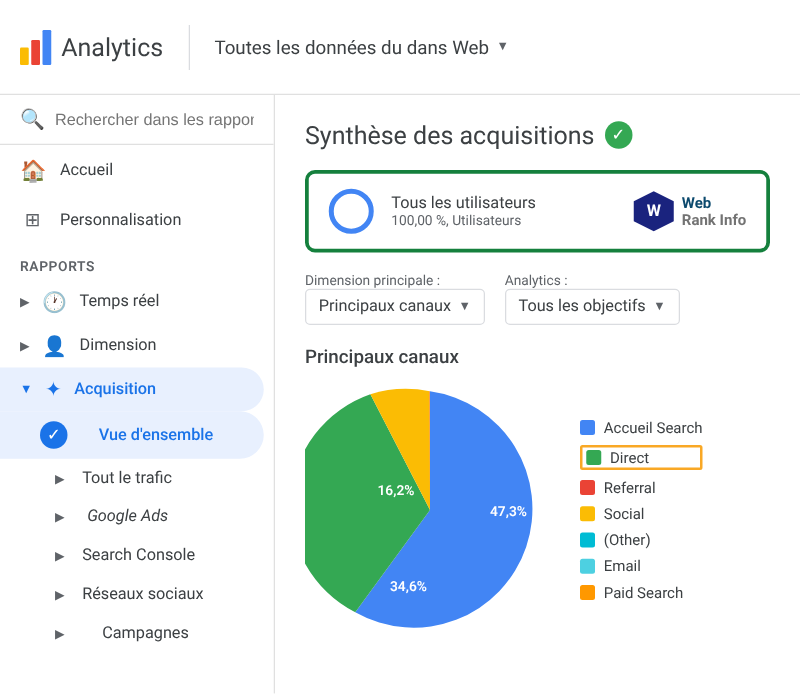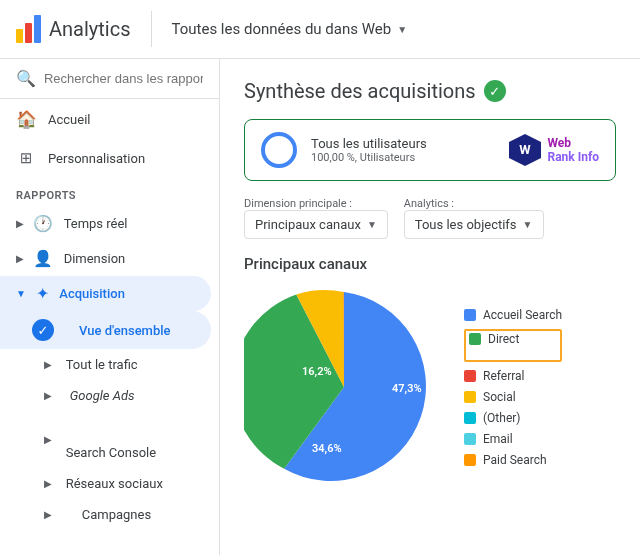--- a/index.html
+++ b/index.html
@@ -1,19 +1,19 @@
 <!DOCTYPE html>
 <html><head>
   <meta charset="utf-8">
   <style>
     * { box-sizing: border-box; margin: 0; padding: 0; }
     body { font-family: 'Roboto', Arial, sans-serif; font-size: 13px; color: #3c4043; background: #fff; width: 640px; height: 555px; overflow: hidden; display: flex; flex-direction: column; }
 
     
-    .header { display: flex; align-items: center; height: 59px; border-bottom: 1px solid #e0e0e0; padding: 0 16px; gap: 12px; }
+    .header { display: flex; align-items: center; height: 76px; border-bottom: 1px solid #e0e0e0; padding: 0 16px; gap: 12px; }
     .logo { display: flex; align-items: center; gap: 8px; }
     .logo-bars { display: flex; align-items: flex-end; gap: 2px; height: 28px; }
     .logo-bar { border-radius: 1px; }
     .logo-title { font-size: 20px; font-weight: 400; color: #3c4043; letter-spacing: 0; }
     .header-divider { width: 1px; height: 36px; background: #dadce0; margin: 0 8px; }
     .site-selector { display: flex; align-items: center; gap: 6px; font-size: 15px; color: #3c4043; cursor: pointer; }
     .dropdown-arrow { font-size: 10px; color: #5f6368; }
 
     
     .body { display: flex; flex: 1; overflow: hidden; }
@@ -37,21 +37,21 @@
 
     .check-circle { width: 22px; height: 22px; border-radius: 50%; background: #1a73e8; display: flex; align-items: center; justify-content: center; color: #fff; font-size: 13px; }
 
     
     .main { flex: 1; padding: 20px 24px; overflow-y: auto; }
     .page-title-row { display: flex; align-items: center; gap: 8px; margin-bottom: 16px; }
     .page-title { font-size: 20px; font-weight: 400; color: #3c4043; }
     .verified-icon { width: 22px; height: 22px; border-radius: 50%; background: #34a853; display: flex; align-items: center; justify-content: center; color: #fff; font-size: 13px; }
 
     
-    .users-bar { display: flex; align-items: center; justify-content: space-between; border: 1px solid #15803d; border-radius: 8px; padding: 12px 16px; margin-bottom: 16px; }
+    .users-bar { display: flex; align-items: center; justify-content: space-between; border: 3px solid #15803d; border-radius: 8px; padding: 12px 16px; margin-bottom: 16px; }
     .users-left { display: flex; align-items: center; gap: 14px; }
     .users-circle { width: 36px; height: 36px; border-radius: 50%; border: 4px solid #4285f4; background: transparent; }
     .users-text { }
     .users-label { font-size: 13px; color: #3c4043; }
     .users-sub { font-size: 11px; color: #5f6368; }
     .web-rank-logo { display: flex; align-items: center; gap: 4px; }
 
     
     .filters-row { display: flex; align-items: center; gap: 16px; margin-bottom: 16px; }
     .filter-label { font-size: 11px; color: #5f6368; }
@@ -63,21 +63,21 @@
     .chart-area { display: flex; align-items: center; gap: 20px; }
 
     
     .pie-wrapper { position: relative; width: 200px; height: 200px; }
     .pie-wrapper svg { width: 200px; height: 200px; }
 
     
     .legend { display: flex; flex-direction: column; gap: 7px; }
     .legend-item { display: flex; align-items: center; gap: 7px; font-size: 12px; color: #3c4043; }
     .legend-dot { width: 12px; height: 12px; border-radius: 2px; flex-shrink: 0; }
-    .legend-item.highlighted { border: 2px solid #f9a825; border-radius: 2px; padding: 1px 5px 14px 3px; background: #fff; }
+    .legend-item.highlighted { border: 2px solid #f9a825; border-radius: 2px; padding: 1px 5px 1px 3px; background: #fff; }
     .legend-item.highlighted .legend-dot { margin-left: 0; }
   </style>
 </head>
 <body>
 
 <div class="header">
   <div class="logo">
     <div class="logo-bars">
       <div class="logo-bar" style="width:7px;height:14px;background:#fbbc04;"></div>
       <div class="logo-bar" style="width:7px;height:20px;background:#ea4335;"></div>
@@ -141,21 +141,21 @@
       <span style="margin-left:4px;">Tout le trafic</span>
     </div>
 
     <div class="nav-item-with-arrow nav-sub">
       <span style="font-size:10px;color:#5f6368;">▶</span>
       <span style="margin-left:8px;font-style:italic;">Google Ads</span>
     </div>
 
     <div class="nav-item-with-arrow nav-sub">
       <span style="font-size:10px;color:#5f6368;">▶</span>
-      <span style="margin-left:4px;margin-top:26px;">Search Console</span>
+      <span style="margin-left:4px;">Search Console</span>
     </div>
 
     <div class="nav-item-with-arrow nav-sub">
       <span style="font-size:10px;color:#5f6368;">▶</span>
       <span style="margin-left:4px;">Réseaux sociaux</span>
     </div>
 
     <div class="nav-item-with-arrow nav-sub">
       <span style="font-size:10px;color:#5f6368;">▶</span>
       <span style="margin-left:20px;">Campagnes</span>
@@ -176,22 +176,22 @@
           <div class="users-label">Tous les utilisateurs</div>
           <div class="users-sub">100,00 %, Utilisateurs</div>
         </div>
       </div>
       <div class="web-rank-logo">
         <svg width="36" height="36" viewBox="0 0 36 36">
           <polygon points="18,2 34,10 34,26 18,34 2,26 2,10" fill="#1a237e"></polygon>
           <text x="18" y="22" text-anchor="middle" fill="white" font-size="13" font-weight="bold">W</text>
         </svg>
         <div>
-          <div style="font-size:12px;font-weight:700;color:#a21caf;line-height:1.2;">Web</div>
-          <div style="font-size:12px;font-weight:700;color:#8b5cf6;line-height:1.2;">Rank Info</div>
+          <div style="font-size:12px;font-weight:700;color:#0c4a6e;line-height:1.2;">Web</div>
+          <div style="font-size:12px;font-weight:700;color:#737373;line-height:1.2;">Rank Info</div>
         </div>
       </div>
     </div>
 
     <div class="filters-row">
       <div>
         <div class="filter-label">Dimension principale :</div>
         <div class="filter-select">
           <span>Principaux canaux</span>
           <span class="arr">▼</span>

